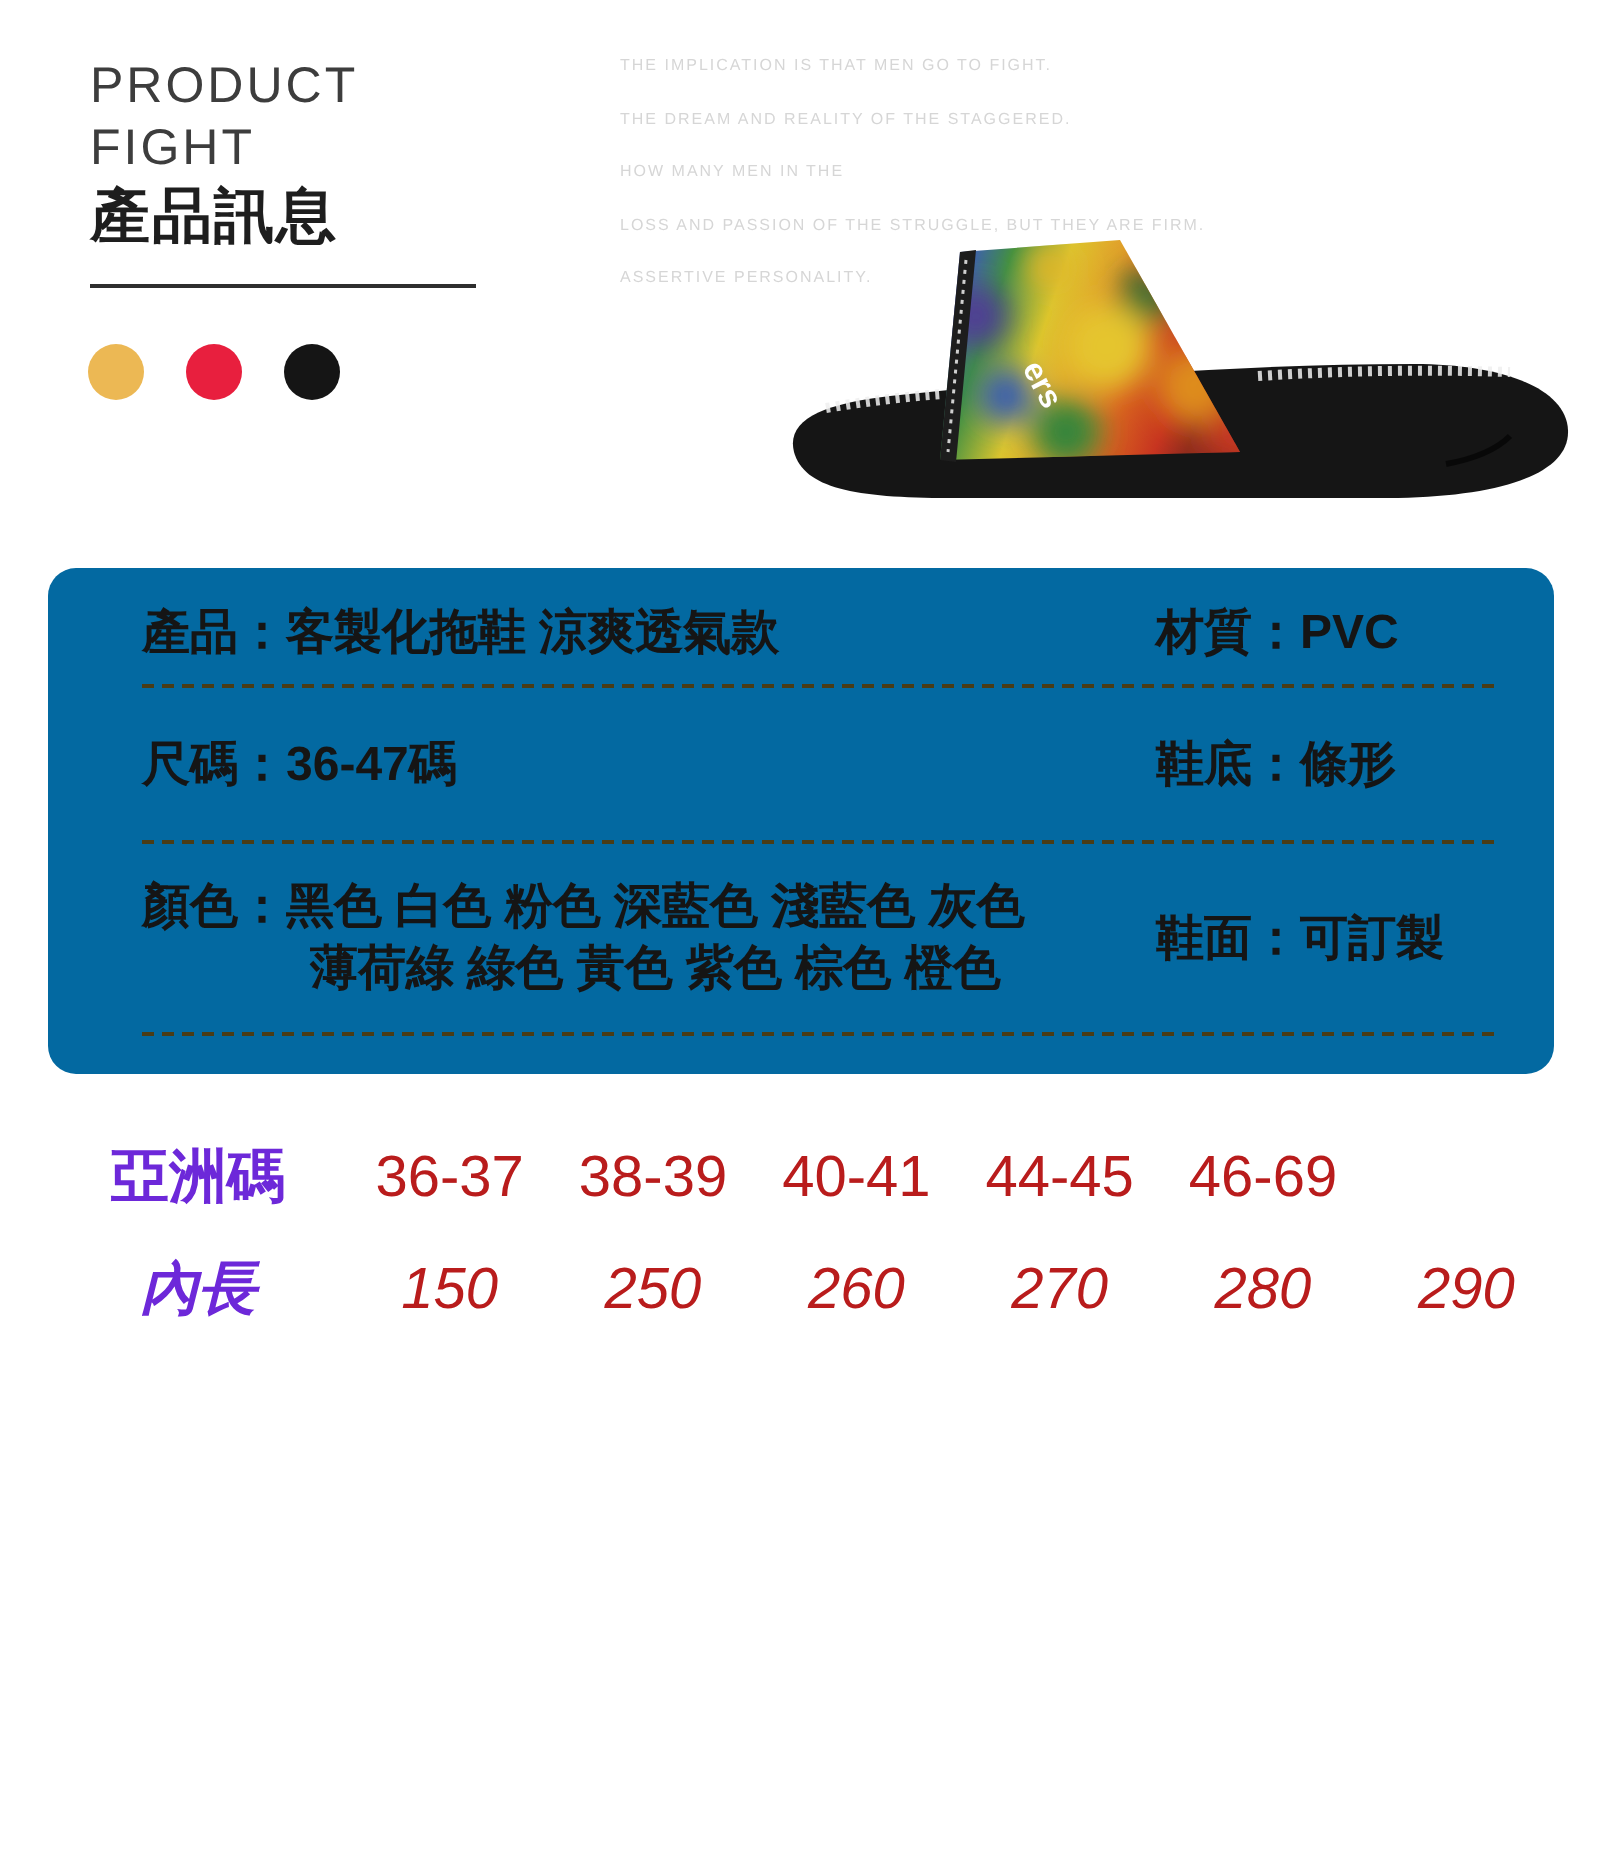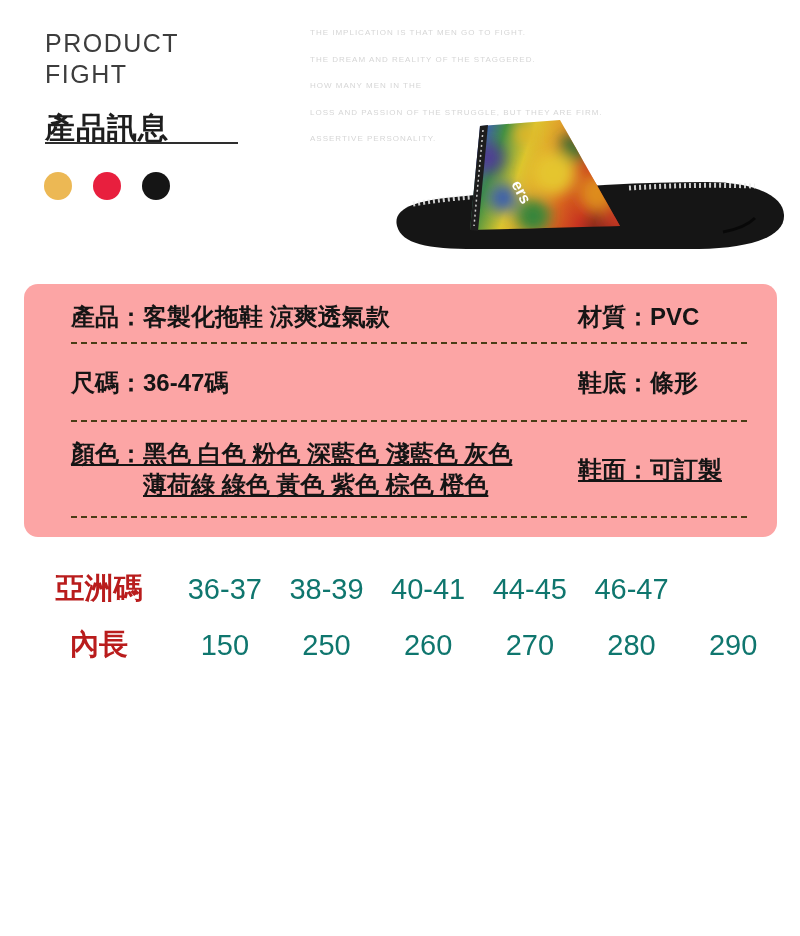--- a/index.html
+++ b/index.html
@@ -2,52 +2,52 @@
 <html><head>
 <meta charset="utf-8">
 <style>
   html,body{margin:0;padding:0;background:#fff;}
   .canvas{position:relative;width:800px;height:672px;background:#ffffff;overflow:hidden;
           font-family:"Liberation Sans",sans-serif;padding-left:41px;}
 
   
   .brand-title{position:absolute;left:45px;top:28px;font-size:25px;line-height:31px;
                color:#3d3d3d;letter-spacing:1.5px;font-weight:400;}
-  .subtitle{position:absolute;left:45px;top:108px;font-size:30px;font-weight:700;
+  .subtitle{position:absolute;left:45px;top:88px;font-size:30px;font-weight:700;
             color:#1e1e1e;letter-spacing:1px;text-align:right;}
   .title-underline{position:absolute;left:45px;top:142px;width:193px;height:2px;background:#2e2e2e;}
   .dots{position:absolute;left:44px;top:172px;display:flex;gap:21px;}
   .dot{width:28px;height:28px;border-radius:50%;background:#ccc;}
 
   
   .tagline{position:absolute;left:310px;top:20px;color:#d6d6d6;font-size:8px;
            letter-spacing:1px;line-height:26.5px;white-space:nowrap;font-weight:400;}
 
   
   .hero{position:absolute;left:383px;top:118px;width:412px;height:150px;}
 
   
   .spec-box{position:absolute;left:24px;top:284px;width:753px;height:253px;background:#FAD736;
             border-radius:14px;box-sizing:border-box;padding:6px 30px 0 47px;color:#151515;}
   .spec-row{display:grid;grid-template-columns:507px 1fr;align-items:center;
             border-bottom:2px dashed #4a3c16;}
   .spec-row.r1{height:52px;}
   .spec-row.r2{height:76px;}
-  .spec-row.r3{height:94px;text-decoration:underline;}
+  .spec-row.r3{height:94px;}
   .spec-cell{display:flex;font-size:24px;font-weight:700;line-height:31px;}
   .spec-lbl{flex:none;}
   .spec-val{white-space:pre-line;}
 
   
   .size-table{position:absolute;left:24px;top:566px;width:760px;}
   .st-row{display:grid;grid-template-columns:150px repeat(6,1fr);align-items:center;text-align:center;}
   .st-row.first{height:46px;margin-bottom:10px;}
-  .st-row.second{height:46px;}
-  .st-label{font-size:29px;font-weight:700;color:#b91c1c;text-align:center;}
-  .st-val{font-size:29px;font-weight:400;color:#0f766e;}
+  .st-row.second{height:46px;font-style:italic;}
+  .st-label{font-size:29px;font-weight:700;color:#6d28d9;text-align:center;}
+  .st-val{font-size:29px;font-weight:400;color:#b91c1c;}
 
   
   .gallery{position:absolute;left:0;top:690px;width:800px;height:242px;}
   .photo{position:absolute;top:0;width:245px;height:242px;overflow:hidden;}
   .photo svg{display:block;width:100%;height:100%;}
 
   .hidden-defs{position:absolute;width:0;height:0;}
 </style>
 </head>
 <body>
@@ -132,21 +132,21 @@
           <circle cx="142" cy="16" r="11" fill="#e0b52c"></circle>
         </g>
 
         <polygon points="97,8 105,7 95,113 87,112" fill="#1d1d1d"></polygon>
         <line x1="100" y1="12" x2="91" y2="108" stroke="#cfcfcf" stroke-width="1.5" stroke-dasharray="2 3"></line>
         <text x="128" y="66" transform="rotate(62 128 66)" fill="#ffffff" font-size="16" font-weight="bold" font-family="Liberation Sans, sans-serif">ers</text>
       </g>
     </svg>
   </div>
 
-  <div class="spec-box" style="background: #fca5a5;">
+  <div class="spec-box" style="background: #0369a1; text-align: center;">
     <div class="spec-row r1">
       <div class="spec-cell">
         <span class="spec-lbl">產品：</span>
         <span class="spec-val">客製化拖鞋  涼爽透氣款</span>
       </div>
       <div class="spec-cell">
         <span class="spec-lbl">材質：</span>
         <span class="spec-val">PVC</span>
       </div>
     </div>
@@ -173,21 +173,21 @@
     </div>
   </div>
 
   <div class="size-table">
     <div class="st-row first">
       <div class="st-label">亞洲碼</div>
       <div class="st-val">36-37</div>
       <div class="st-val">38-39</div>
       <div class="st-val">40-41</div>
       <div class="st-val">44-45</div>
-      <div class="st-val">46-47</div>
+      <div class="st-val">46-69</div>
     </div>
     <div class="st-row second">
       <div class="st-label">內長</div>
       <div class="st-val">150</div>
       <div class="st-val">250</div>
       <div class="st-val">260</div>
       <div class="st-val">270</div>
       <div class="st-val">280</div>
       <div class="st-val">290</div>
     </div>

